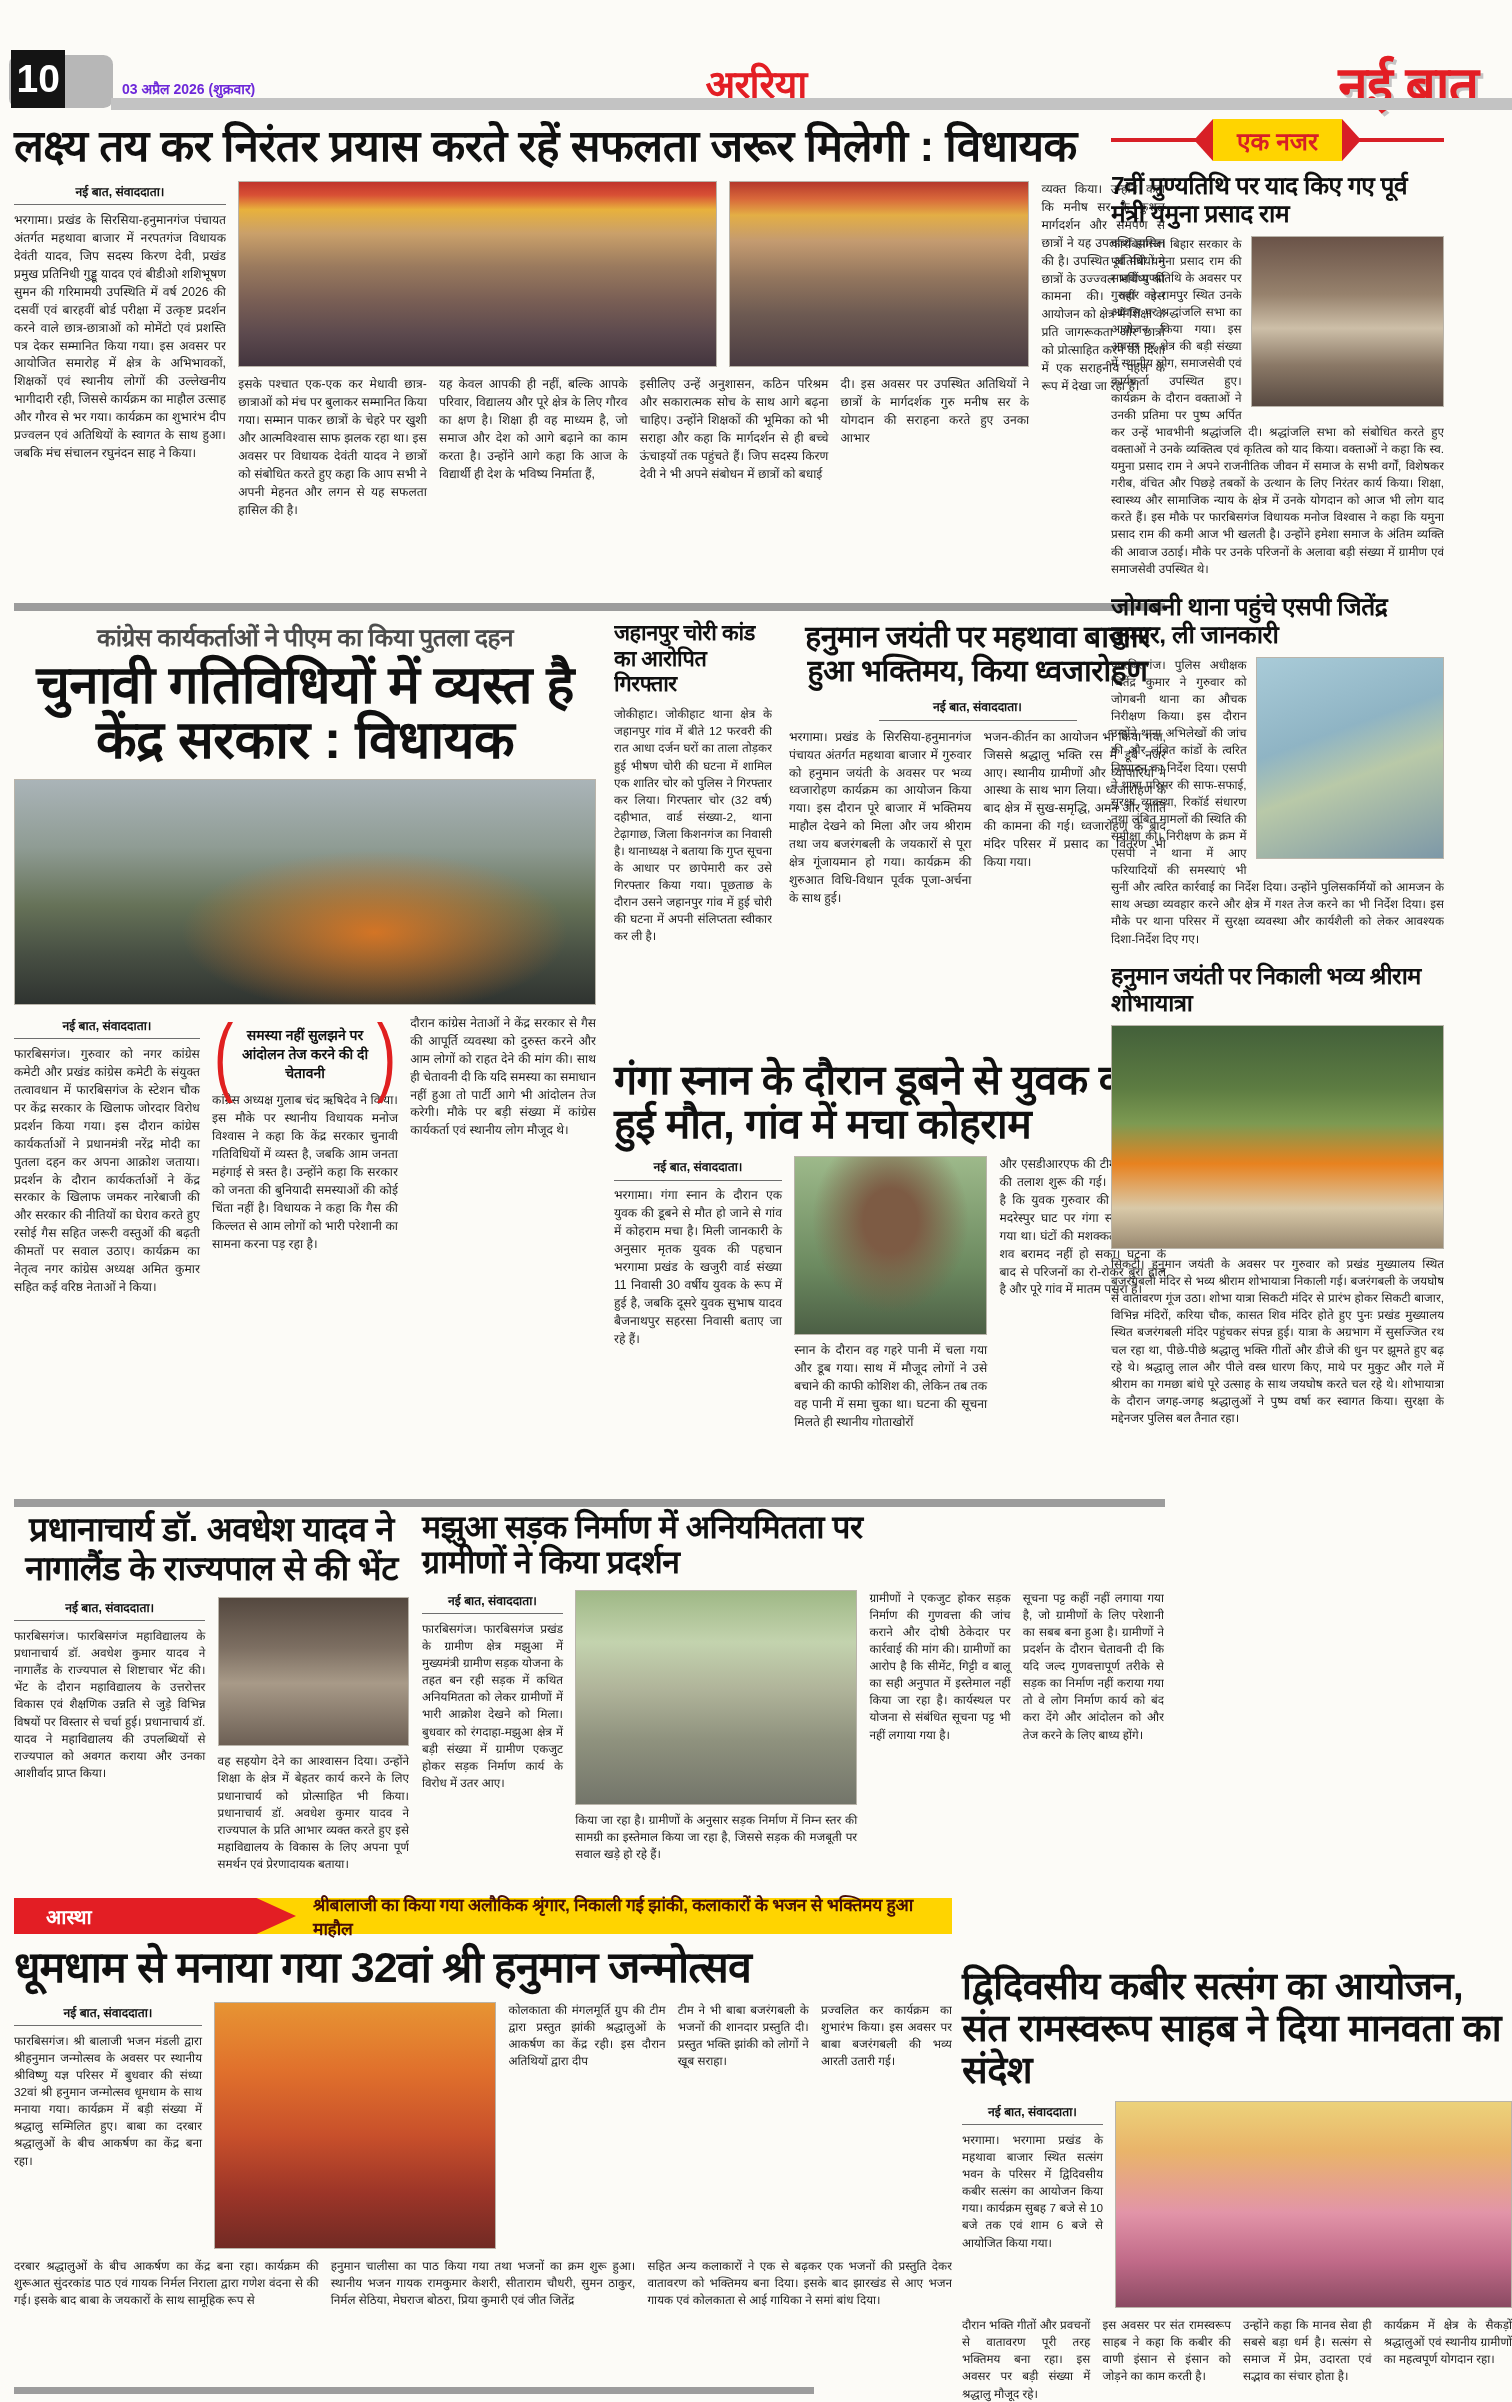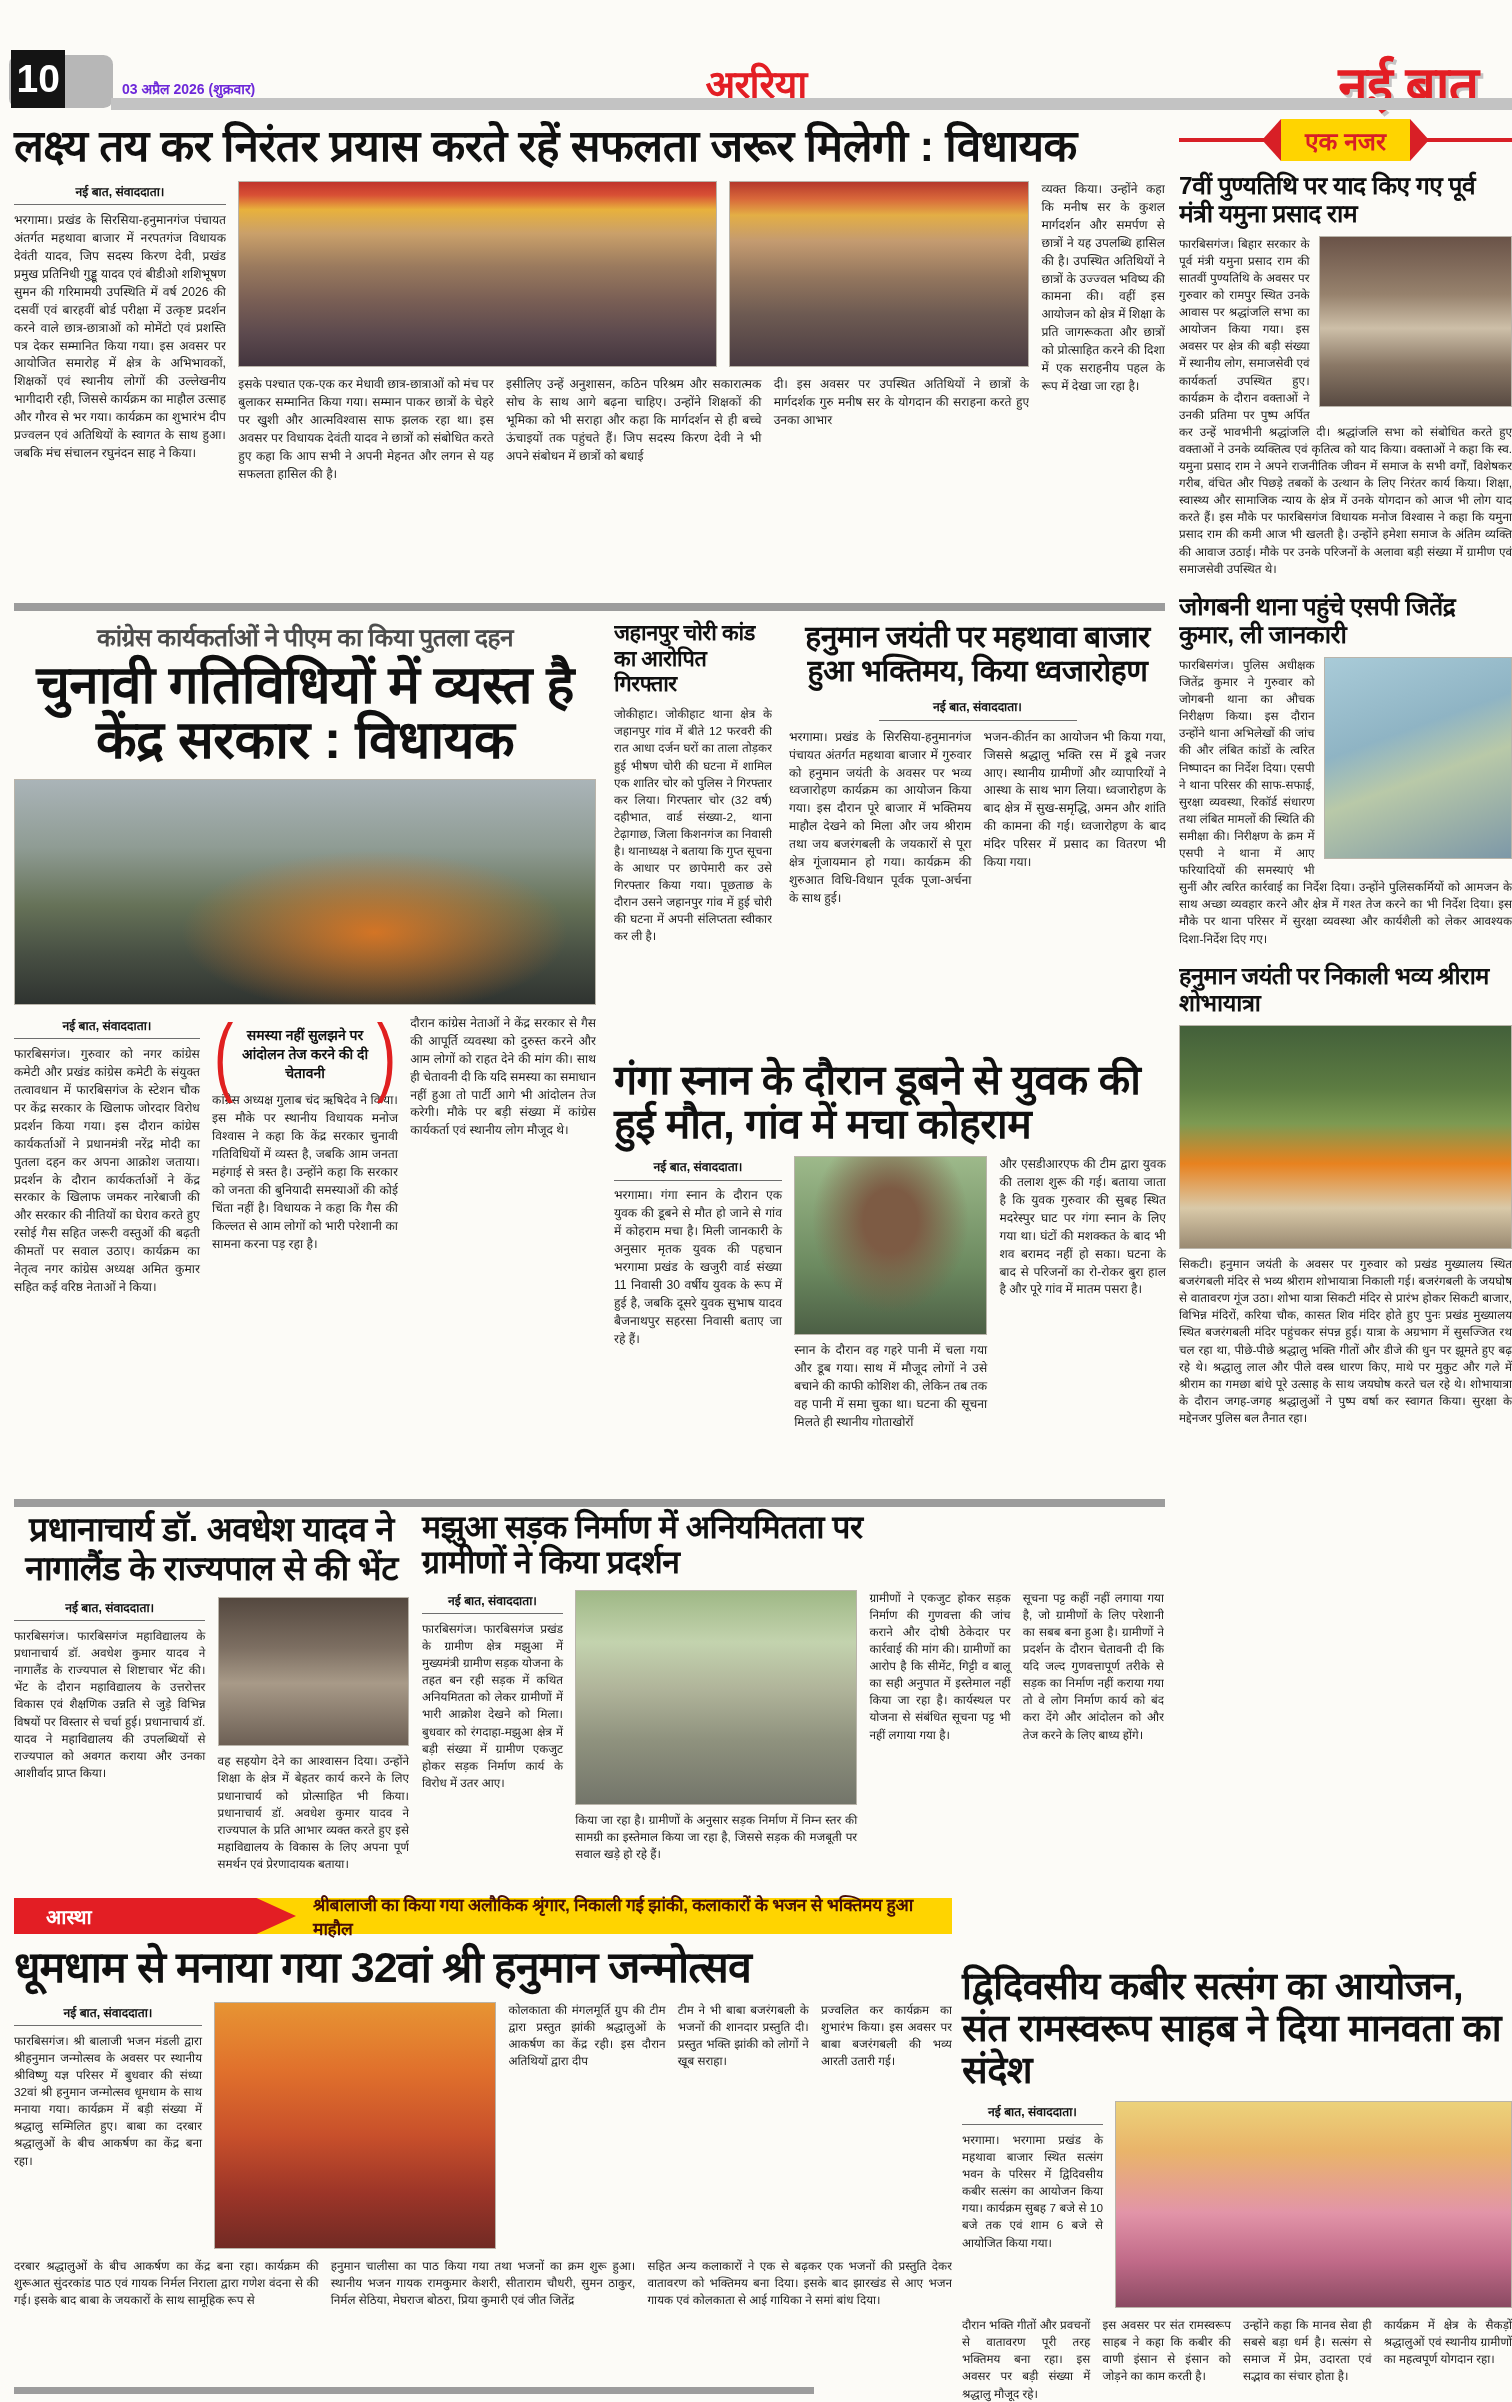--- a/index.html
+++ b/index.html
@@ -57,20 +57,21 @@
         <div class="byline">नई बात, संवाददाता।</div>
         <div class="body clip" style="height:344px;">भरगामा। प्रखंड के सिरसिया-हनुमानगंज पंचायत अंतर्गत महथावा बाजार में नरपतगंज विधायक देवंती यादव, जिप सदस्य किरण देवी, प्रखंड प्रमुख प्रतिनिधी गुड्डू यादव एवं बीडीओ शशिभूषण सुमन की गरिमामयी उपस्थिति में वर्ष 2026 की दसवीं एवं बारहवीं बोर्ड परीक्षा में उत्कृष्ट प्रदर्शन करने वाले छात्र-छात्राओं को मोमेंटो एवं प्रशस्ति पत्र देकर सम्मानित किया गया। इस अवसर पर आयोजित समारोह में क्षेत्र के अभिभावकों, शिक्षकों एवं स्थानीय लोगों की उल्लेखनीय भागीदारी रही, जिससे कार्यक्रम का माहौल उत्साह और गौरव से भर गया। कार्यक्रम का शुभारंभ दीप प्रज्वलन एवं अतिथियों के स्वागत के साथ हुआ। जबकि मंच संचालन रघुनंदन साह ने किया।</div>
       </div>
       <div style="width:791px;flex:none;">
         <div class="row" style="height:186px;">
           <div class="photo" style="flex:1.6;background:linear-gradient(180deg,#c0342b 0%,#d84f35 7%,#e8b13c 15%,#caa06a 28%,#9a7a5e 46%,#7a5f55 64%,#5d4a4e 82%,#43353e 100%);"></div>
           <div class="photo" style="flex:1;background:linear-gradient(180deg,#b5382c 0%,#d8673a 9%,#e3ae45 18%,#c49b70 32%,#93765e 52%,#6d5a52 72%,#4a3c42 100%);"></div>
         </div>
         <div class="row clip" style="margin-top:9.4px;height:186px;">
           <div class="body" style="flex:1;">इसके पश्चात एक-एक कर मेधावी छात्र-छात्राओं को मंच पर बुलाकर सम्मानित किया गया। सम्मान पाकर छात्रों के चेहरे पर खुशी और आत्मविश्वास साफ झलक रहा था। इस अवसर पर विधायक देवंती यादव ने छात्रों को संबोधित करते हुए कहा कि आप सभी ने अपनी मेहनत और लगन से यह सफलता हासिल की है।</div>
+          <div class="body" style="flex:1;">यह केवल आपकी ही नहीं, बल्कि आपके परिवार, विद्यालय और पूरे क्षेत्र के लिए गौरव का क्षण है। शिक्षा ही वह माध्यम है, जो समाज और देश को आगे बढ़ाने का काम करता है। उन्होंने आगे कहा कि आज के विद्यार्थी ही देश के भविष्य निर्माता हैं,</div>
           <div class="body" style="flex:1;">इसीलिए उन्हें अनुशासन, कठिन परिश्रम और सकारात्मक सोच के साथ आगे बढ़ना चाहिए। उन्होंने शिक्षकों की भूमिका को भी सराहा और कहा कि मार्गदर्शन से ही बच्चे ऊंचाइयों तक पहुंचते हैं। जिप सदस्य किरण देवी ने भी अपने संबोधन में छात्रों को बधाई</div>
           <div class="body" style="flex:1;">दी। इस अवसर पर उपस्थित अतिथियों ने छात्रों के मार्गदर्शक गुरु मनीष सर के योगदान की सराहना करते हुए उनका आभार</div>
         </div>
       </div>
       <div class="body clip" style="flex:1;height:381px;">व्यक्त किया। उन्होंने कहा कि मनीष सर के कुशल मार्गदर्शन और समर्पण से छात्रों ने यह उपलब्धि हासिल की है। उपस्थित अतिथियों ने छात्रों के उज्ज्वल भविष्य की कामना की। वहीं इस आयोजन को क्षेत्र में शिक्षा के प्रति जागरूकता और छात्रों को प्रोत्साहित करने की दिशा में एक सराहनीय पहल के रूप में देखा जा रहा है।</div>
     </div>
   </div>
   <div class="abs graybar" style="left:14px;top:603px;width:1151px;height:7.5px;"></div>
 
   <div class="abs" style="left:14px;top:620px;width:582px;">
@@ -116,21 +117,21 @@
         <div class="body">भरगामा। गंगा स्नान के दौरान एक युवक की डूबने से मौत हो जाने से गांव में कोहराम मचा है। मिली जानकारी के अनुसार मृतक युवक की पहचान भरगामा प्रखंड के खजुरी वार्ड संख्या 11 निवासी 30 वर्षीय युवक के रूप में हुई है, जबकि दूसरे युवक सुभाष यादव बैजनाथपुर सहरसा निवासी बताए जा रहे हैं।</div>
       </div>
       <div style="width:193px;flex:none;">
         <div class="photo" style="height:179px;background:radial-gradient(ellipse at 50% 36%,#7d5b44 0%,#7d5b44 20%,rgba(125,91,68,0) 58%),linear-gradient(180deg,#9db98a 0%,#6c8a60 62%,#4c5f45 100%);"></div>
         <div class="body" style="margin-top:7.5px;">स्नान के दौरान वह गहरे पानी में चला गया और डूब गया। साथ में मौजूद लोगों ने उसे बचाने की काफी कोशिश की, लेकिन तब तक वह पानी में समा चुका था। घटना की सूचना मिलते ही स्थानीय गोताखोरों</div>
       </div>
       <div class="body" style="flex:1;">और एसडीआरएफ की टीम द्वारा युवक की तलाश शुरू की गई। बताया जाता है कि युवक गुरुवार की सुबह स्थित मदरेस्पुर घाट पर गंगा स्नान के लिए गया था। घंटों की मशक्कत के बाद भी शव बरामद नहीं हो सका। घटना के बाद से परिजनों का रो-रोकर बुरा हाल है और पूरे गांव में मातम पसरा है।</div>
     </div>
   </div>
 
-  <div class="abs clip" style="left:1179px;top:117px;width:333px;height:1838px;">
+  <div class="abs clip" style="left:1111px;top:117px;width:333px;height:1838px;">
     <div class="en-wrap">
       <div class="en-line"></div>
       <div class="en-box">एक नजर</div>
     </div>
     <div class="hl" style="font-size:24.5px;line-height:1.16;margin-top:7.5px;">7वीं पुण्यतिथि पर याद किए गए पूर्व मंत्री यमुना प्रसाद राम</div>
     <div style="margin-top:7.5px;">
       <div class="photo" style="float:right;width:193px;height:171px;margin:0 0 7.5px 9.4px;background:linear-gradient(180deg,#6a5348 0%,#97826d 34%,#cdbfa8 54%,#8a7866 76%,#584a42 100%);"></div>
       <div class="body-sm">फारबिसगंज। बिहार सरकार के पूर्व मंत्री यमुना प्रसाद राम की सातवीं पुण्यतिथि के अवसर पर गुरुवार को रामपुर स्थित उनके आवास पर श्रद्धांजलि सभा का आयोजन किया गया। इस अवसर पर क्षेत्र की बड़ी संख्या में स्थानीय लोग, समाजसेवी एवं कार्यकर्ता उपस्थित हुए। कार्यक्रम के दौरान वक्ताओं ने उनकी प्रतिमा पर पुष्प अर्पित कर उन्हें भावभीनी श्रद्धांजलि दी। श्रद्धांजलि सभा को संबोधित करते हुए वक्ताओं ने उनके व्यक्तित्व एवं कृतित्व को याद किया। वक्ताओं ने कहा कि स्व. यमुना प्रसाद राम ने अपने राजनीतिक जीवन में समाज के सभी वर्गों, विशेषकर गरीब, वंचित और पिछड़े तबकों के उत्थान के लिए निरंतर कार्य किया। शिक्षा, स्वास्थ्य और सामाजिक न्याय के क्षेत्र में उनके योगदान को आज भी लोग याद करते हैं। इस मौके पर फारबिसगंज विधायक मनोज विश्वास ने कहा कि यमुना प्रसाद राम की कमी आज भी खलती है। उन्होंने हमेशा समाज के अंतिम व्यक्ति की आवाज उठाई। मौके पर उनके परिजनों के अलावा बड़ी संख्या में ग्रामीण एवं समाजसेवी उपस्थित थे।</div>
     </div>
     <div class="hl" style="font-size:24.5px;line-height:1.16;margin-top:15px;clear:both;">जोगबनी थाना पहुंचे एसपी जितेंद्र कुमार, ली जानकारी</div>

